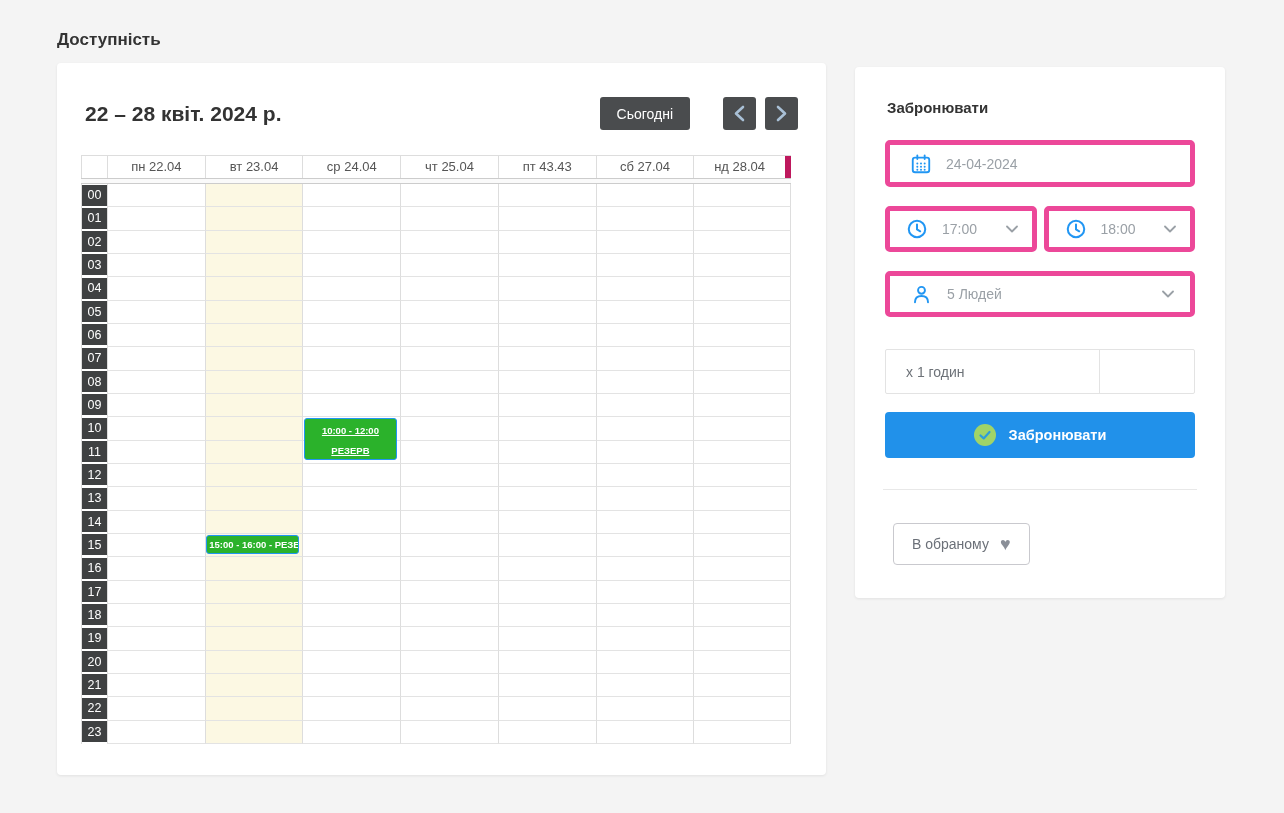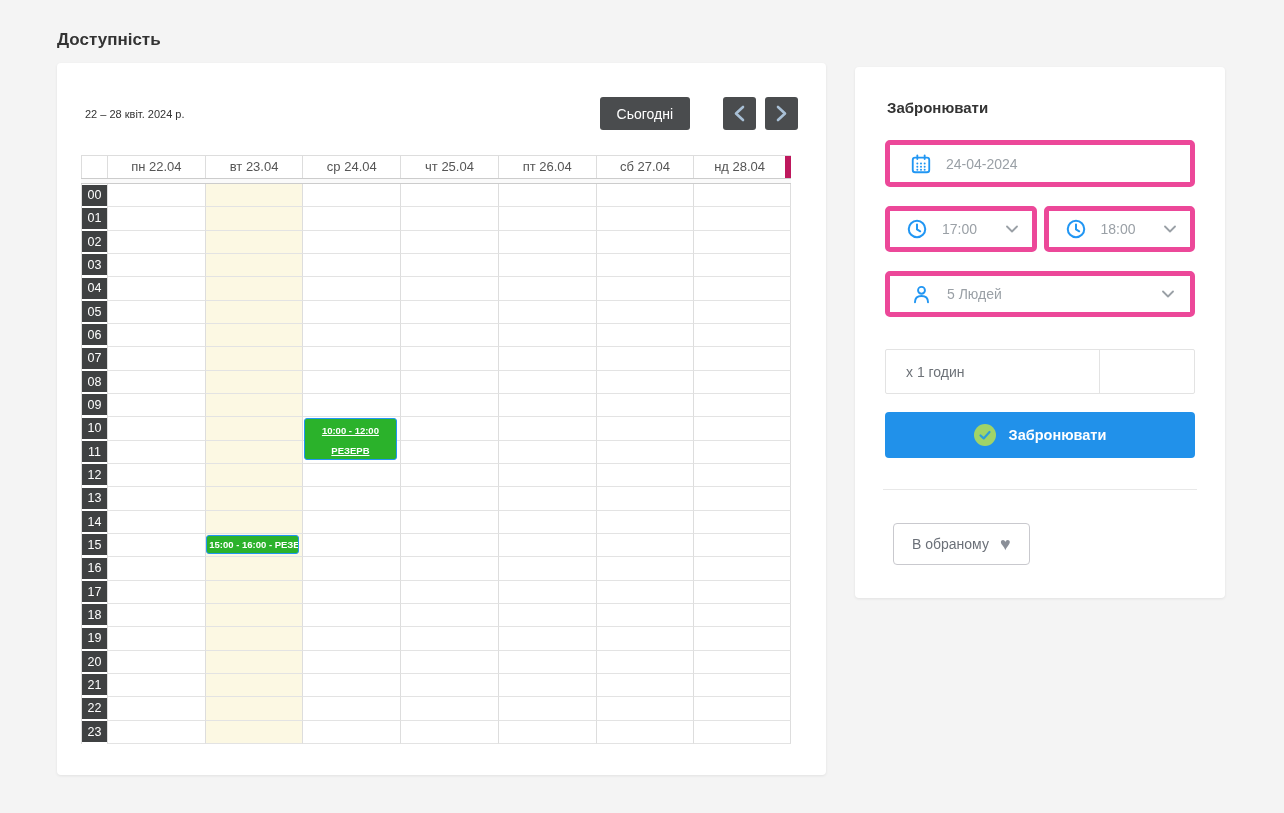--- a/index.html
+++ b/index.html
@@ -14,21 +14,21 @@
   .content { display: flex; align-items: flex-start; gap: 29px; }
   .card {
     background: #fff; border-radius: 4px;
     box-shadow: 0 1px 3px rgba(0,0,0,.08);
   }
   .cal-card { width: 769px; min-height: 712px; padding: 24px; }
   .book-card { width: 370px; margin-top: 4px; padding: 30px 30px 33px 30px; }
 
   
   .toolbar { display: flex; align-items: center; justify-content: space-between; margin: 10px 4px 25px 4px; }
-  .week-label { font-size: 11px; font-weight: 400; color: #333; }
+  .week-label { font-size: 21px; font-weight: 700; color: #333; }
   .toolbar-right { display: flex; align-items: center; gap: 33px; }
   .btn-dark {
     background: #4a4c4e; color: #fff; border: none; border-radius: 3px;
     height: 33px; font-size: 14px; font-family: inherit; cursor: pointer;
     display: inline-flex; align-items: center; justify-content: center;
   }
   .btn-today { padding: 0 17px; }
   .nav-group { display: flex; gap: 9px; }
   .btn-nav { width: 33px; }
 
@@ -133,21 +133,21 @@
       </div>
 
       <div class="cal-table">
         <div class="cal-head-row">
           <div class="corner-cell"></div>
 
         <div class="day-h">пн 22.04</div>
             <div class="day-h">вт 23.04</div>
             <div class="day-h">ср 24.04</div>
             <div class="day-h">чт 25.04</div>
-            <div class="day-h">пт 26.04</div>
+            <div class="day-h">пт 43.43</div>
             <div class="day-h">сб 27.04</div>
             <div class="day-h">нд 28.04</div>
           </div>
         <div class="cal-spacer"></div>
         <div class="cal-body">
 
         <div class="cal-row">
               <div class="hour-cell">
                 <span class="hour-box">00</span>
               </div>

